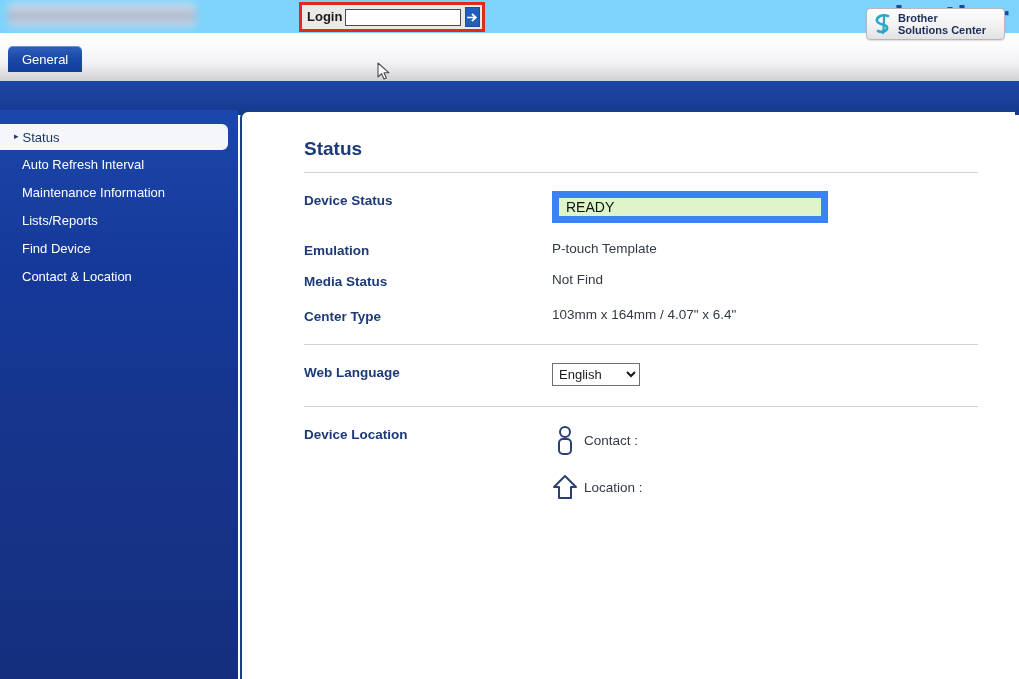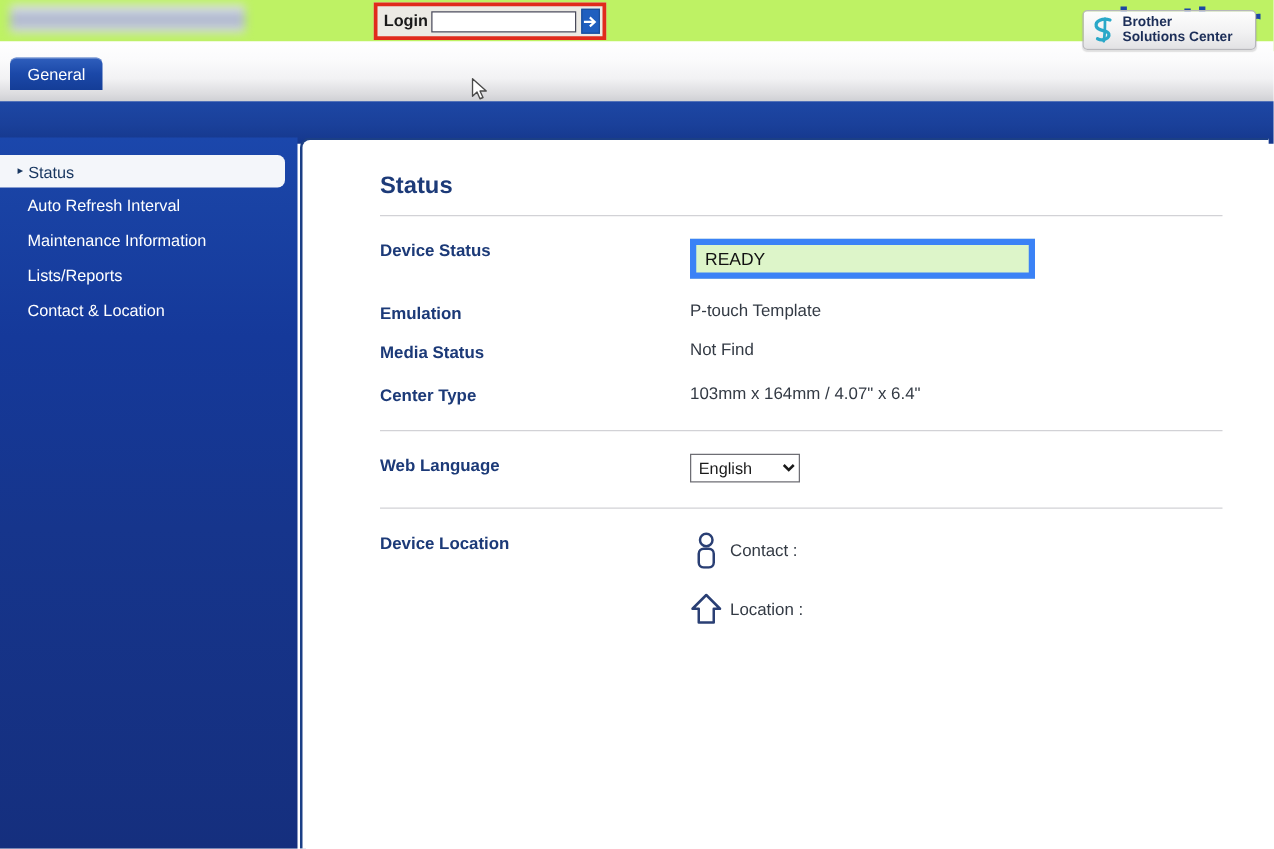--- a/index.html
+++ b/index.html
@@ -17,21 +17,21 @@
     height: 679px;
     overflow: hidden;
   }
 
   
   .header {
     position: absolute;
     top: 0; left: 0;
     width: 1019px;
     height: 41px;
-    background: #bef264;
+    background: #7dd3fc;
   }
 
   .model-redacted {
     position: absolute;
     left: 8px;
     top: 4px;
     width: 188px;
     height: 22px;
     background: linear-gradient(180deg,#e9ecf3 0%, #b8c0d4 35%, #aab3ca 60%, #dfe3ec 100%);
     filter: blur(4px);
@@ -250,21 +250,21 @@
   }
   .val {
     font-size: 13.5px;
     color: #333a44;
   }
 
   .status-box {
     width: 276px;
     height: 32px;
     background: #ddf5c9;
-    border: 5px solid #3b82f6;
+    border: 7px solid #3b82f6;
     display: flex;
     align-items: center;
     padding-left: 7px;
     font-size: 14px;
     color: #111111;
   }
 
   .radio-group {
     display: flex;
     align-items: center;
@@ -386,20 +386,23 @@
     <div class="side-item sub">
       <span>Auto Refresh Interval</span>
     </div>
     <div class="side-item">
       <span>Maintenance Information</span>
     </div>
     <div class="side-item">
       <span>Lists/Reports</span>
     </div>
     <div class="side-item">
+      <span>Find Device</span>
+    </div>
+    <div class="side-item">
       <span>Contact &amp; Location</span>
     </div>
   </div>
 
   <div class="content">
     <div class="content-inner">
 
       <h1 class="page-title">Status</h1>
       <div class="hr"></div>
 

